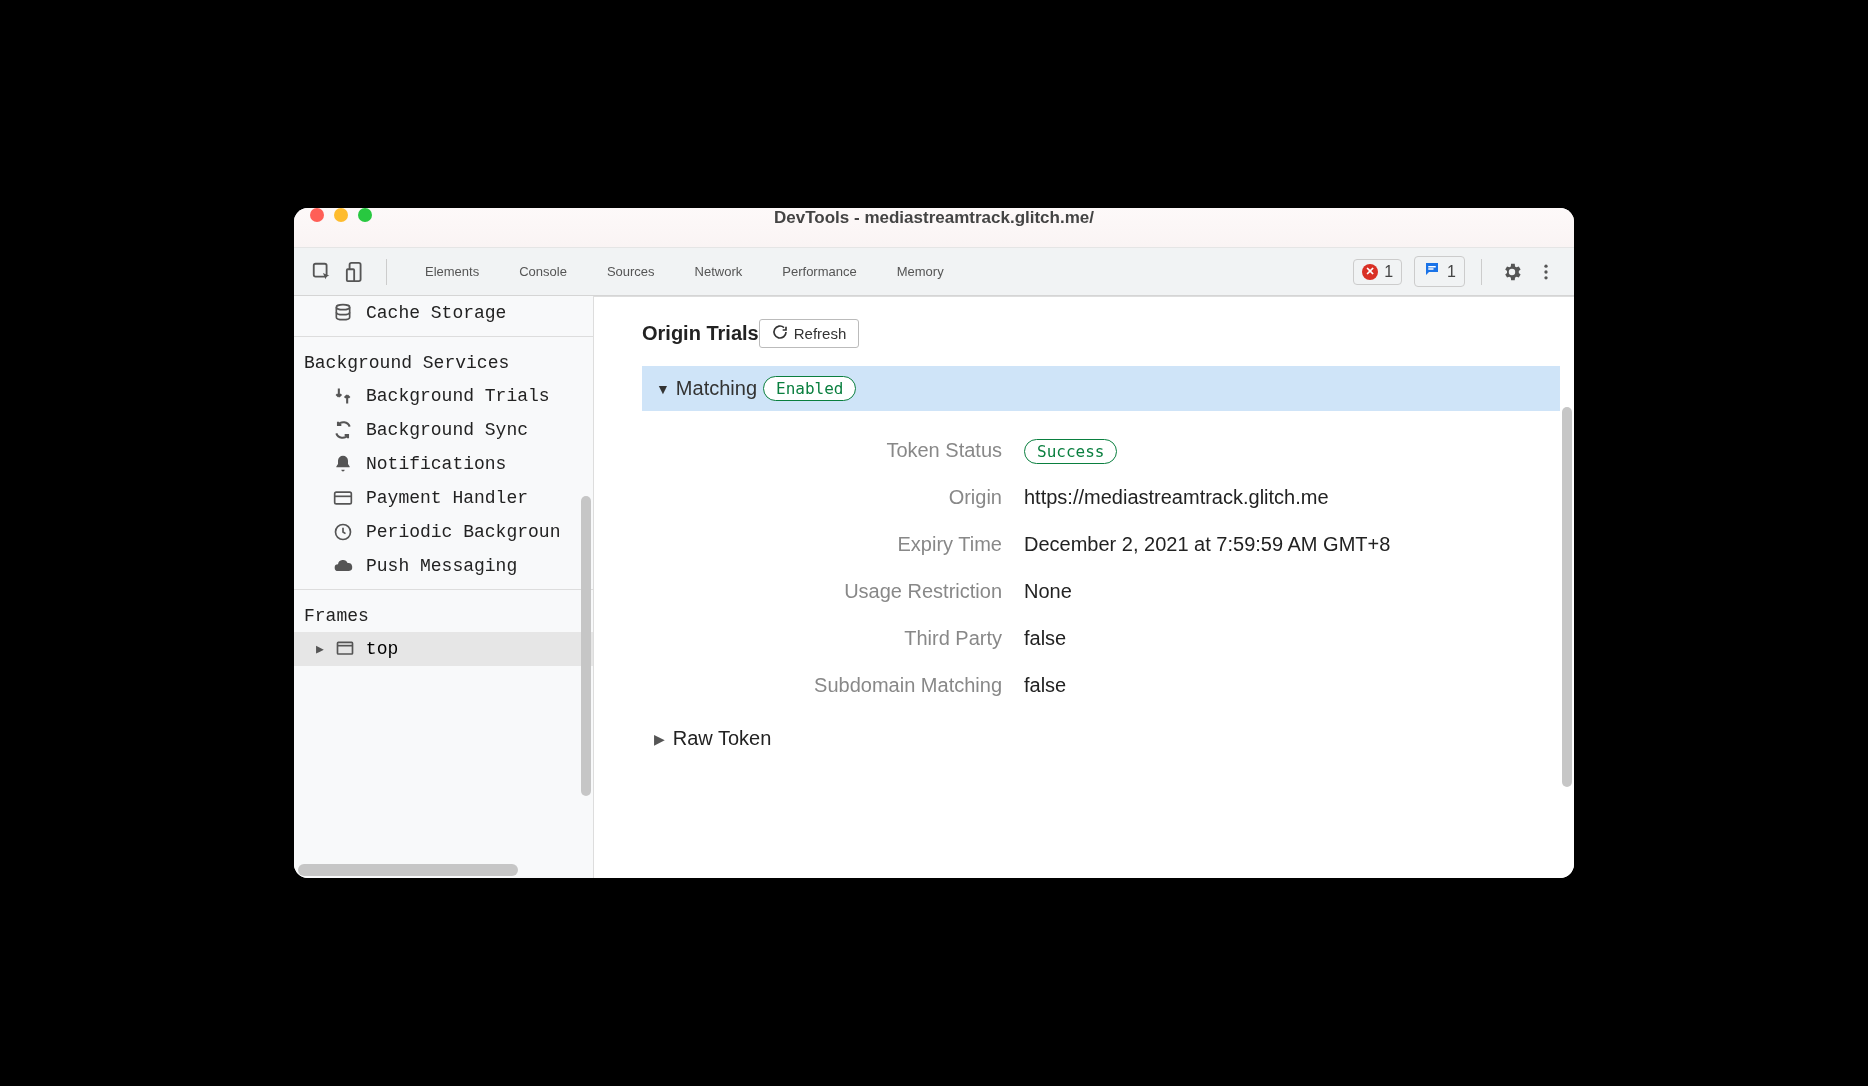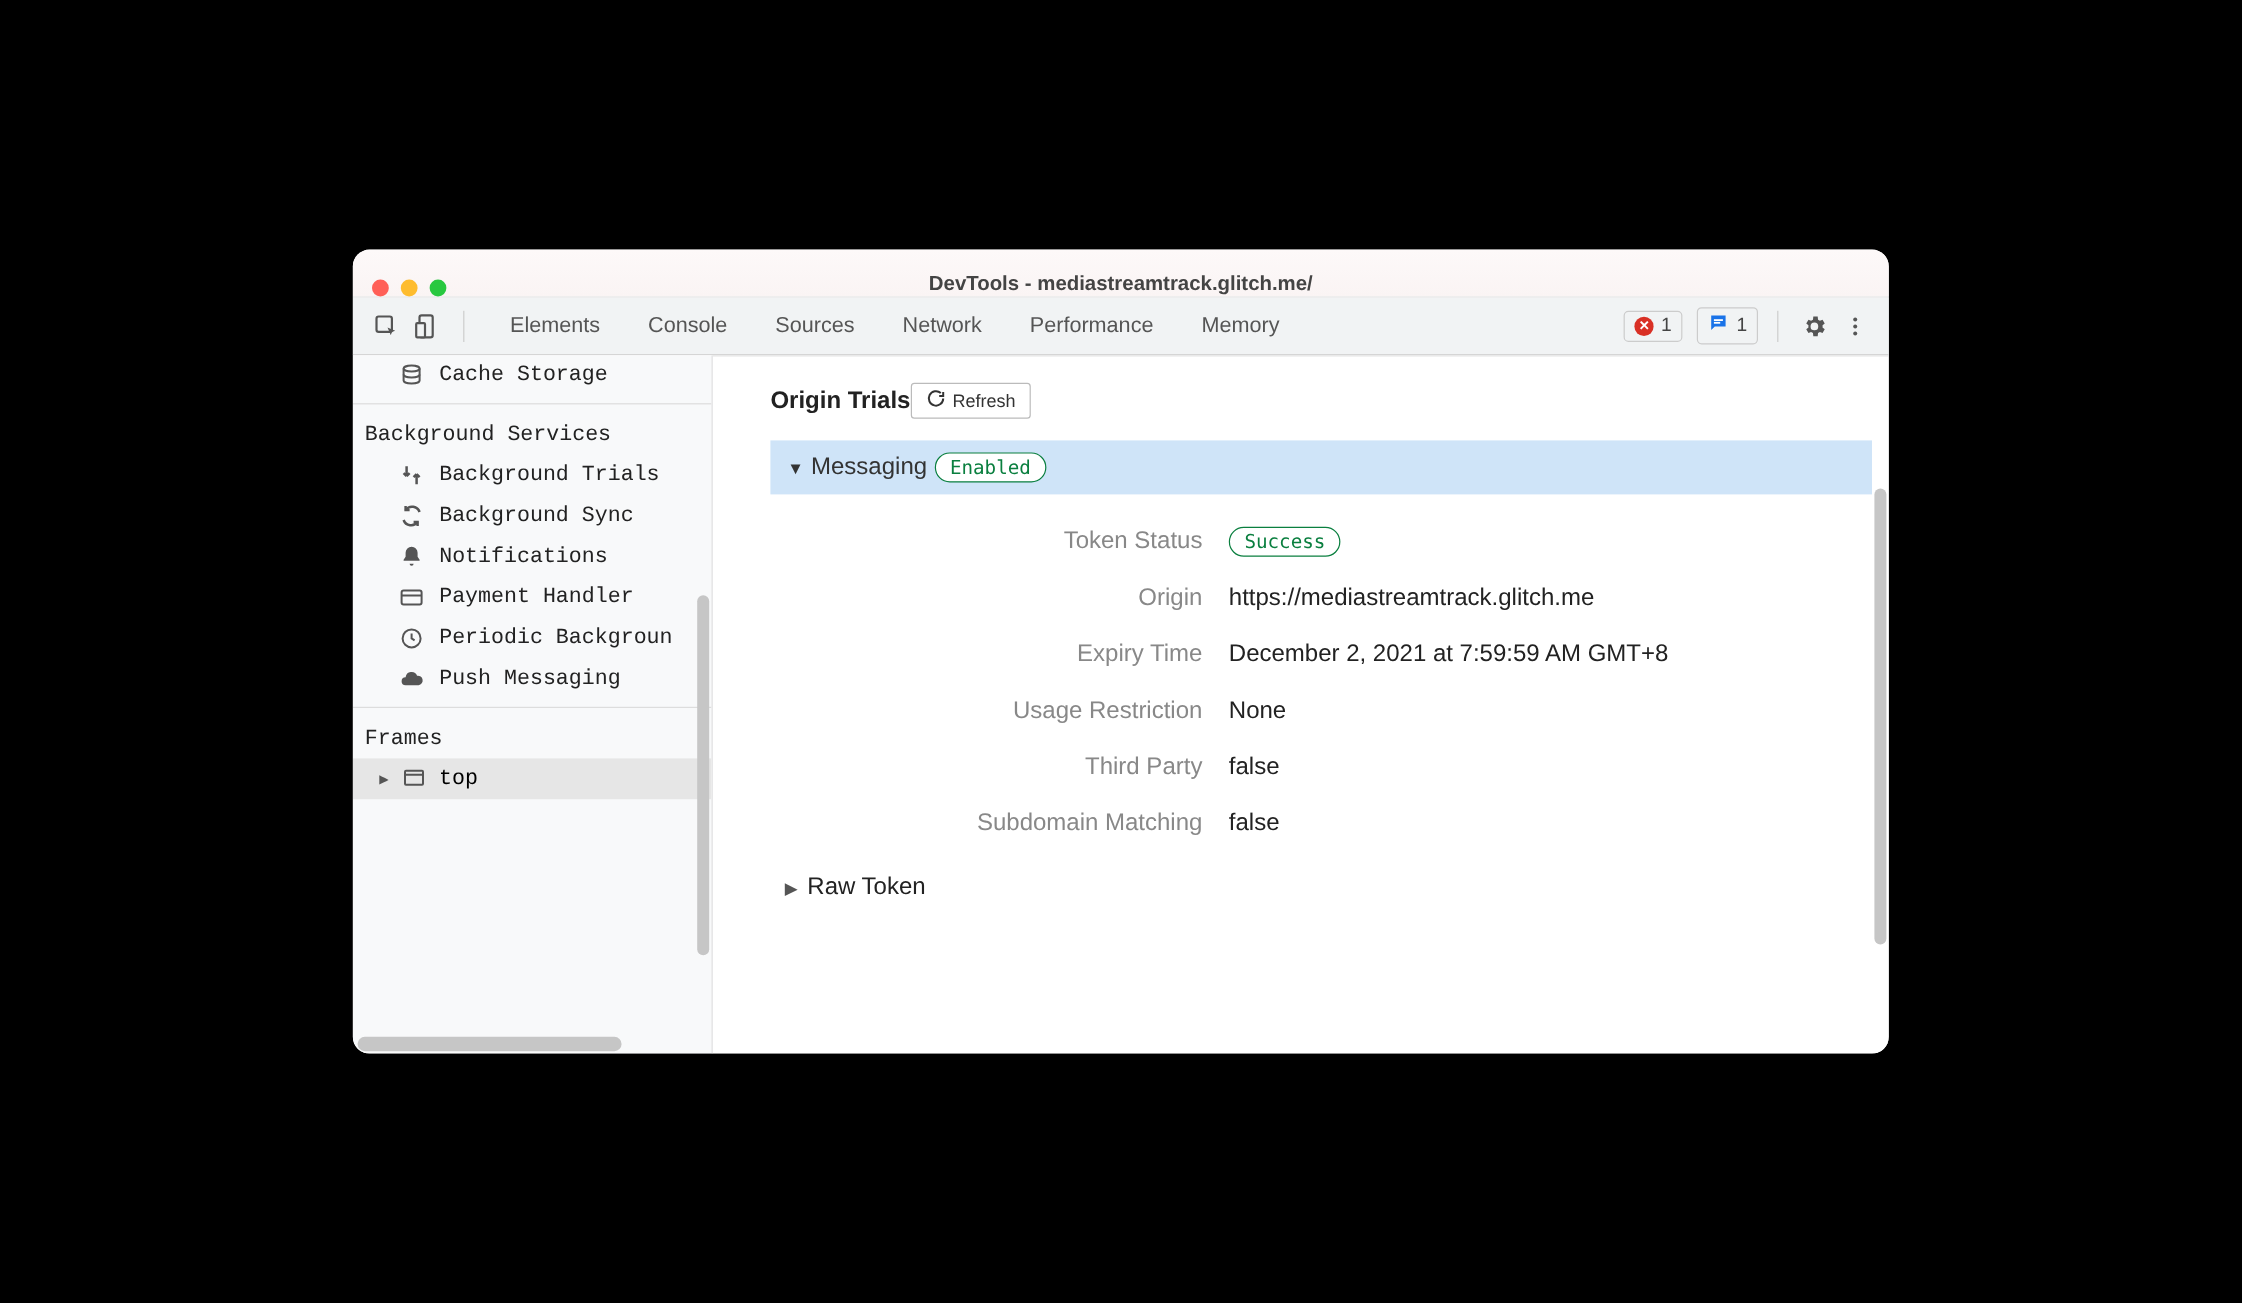--- a/index.html
+++ b/index.html
@@ -19,21 +19,21 @@
       border-radius: 14px;
       overflow: hidden;
       box-shadow: 0 0 0 1px rgba(0,0,0,0.1);
       display: flex;
       flex-direction: column;
     }
     .titlebar {
       height: 40px;
       background: linear-gradient(#fdf9f9, #faf4f4);
       display: flex;
-      align-items: flex-end;
+      align-items: flex-start;
       padding: 0 16px;
       position: relative;
       border-bottom: 1px solid #e5e5e5;
     }
     .traffic-lights { display: flex; gap: 10px; position: absolute; left: 16px; }
     .dot { width: 14px; height: 14px; border-radius: 50%; }
     .dot.red { background: #ff5f57; }
     .dot.yellow { background: #febc2e; }
     .dot.green { background: #28c840; }
     .win-title {
@@ -53,21 +53,21 @@
     }
     .tool-ico {
       width: 28px; height: 28px;
       display: flex; align-items: center; justify-content: center;
       color: #555;
     }
     .tool-divider { width: 1px; height: 26px; background: #ccc; margin: 0 10px; }
     .tabs { display: flex; gap: 0; margin-left: 2px; }
     .tab {
       padding: 12px 20px;
-      font-size: 18px;
+      font-size: 13px;
       color: #555;
       cursor: pointer;
     }
     .toolbar-spacer { flex: 1; }
     .badge-box {
       display: inline-flex;
       align-items: center;
       gap: 6px;
       border: 1px solid #ccc;
       border-radius: 4px;
@@ -359,21 +359,21 @@
                 <path d="M21 12a9 9 0 1 1-3-6.7"></path>
                 <path d="M21 4v5h-5"></path>
               </svg>
           </span>
           <span>Refresh</span>
         </button>
       </div>
 
       <div class="accordion-row">
         <span class="acc-arrow">▼</span>
-        <span class="acc-name">Messaging</span>
+        <span class="acc-name">Matching</span>
         <span class="pill pill-green">Enabled</span>
       </div>
 
       <div class="kv">
         <div class="k">Token Status</div>
           <div class="sep"></div>
         <div class="v"><span class="pill pill-green">Success</span></div>
 
         <div class="k">Origin</div>
           <div class="sep"></div>

